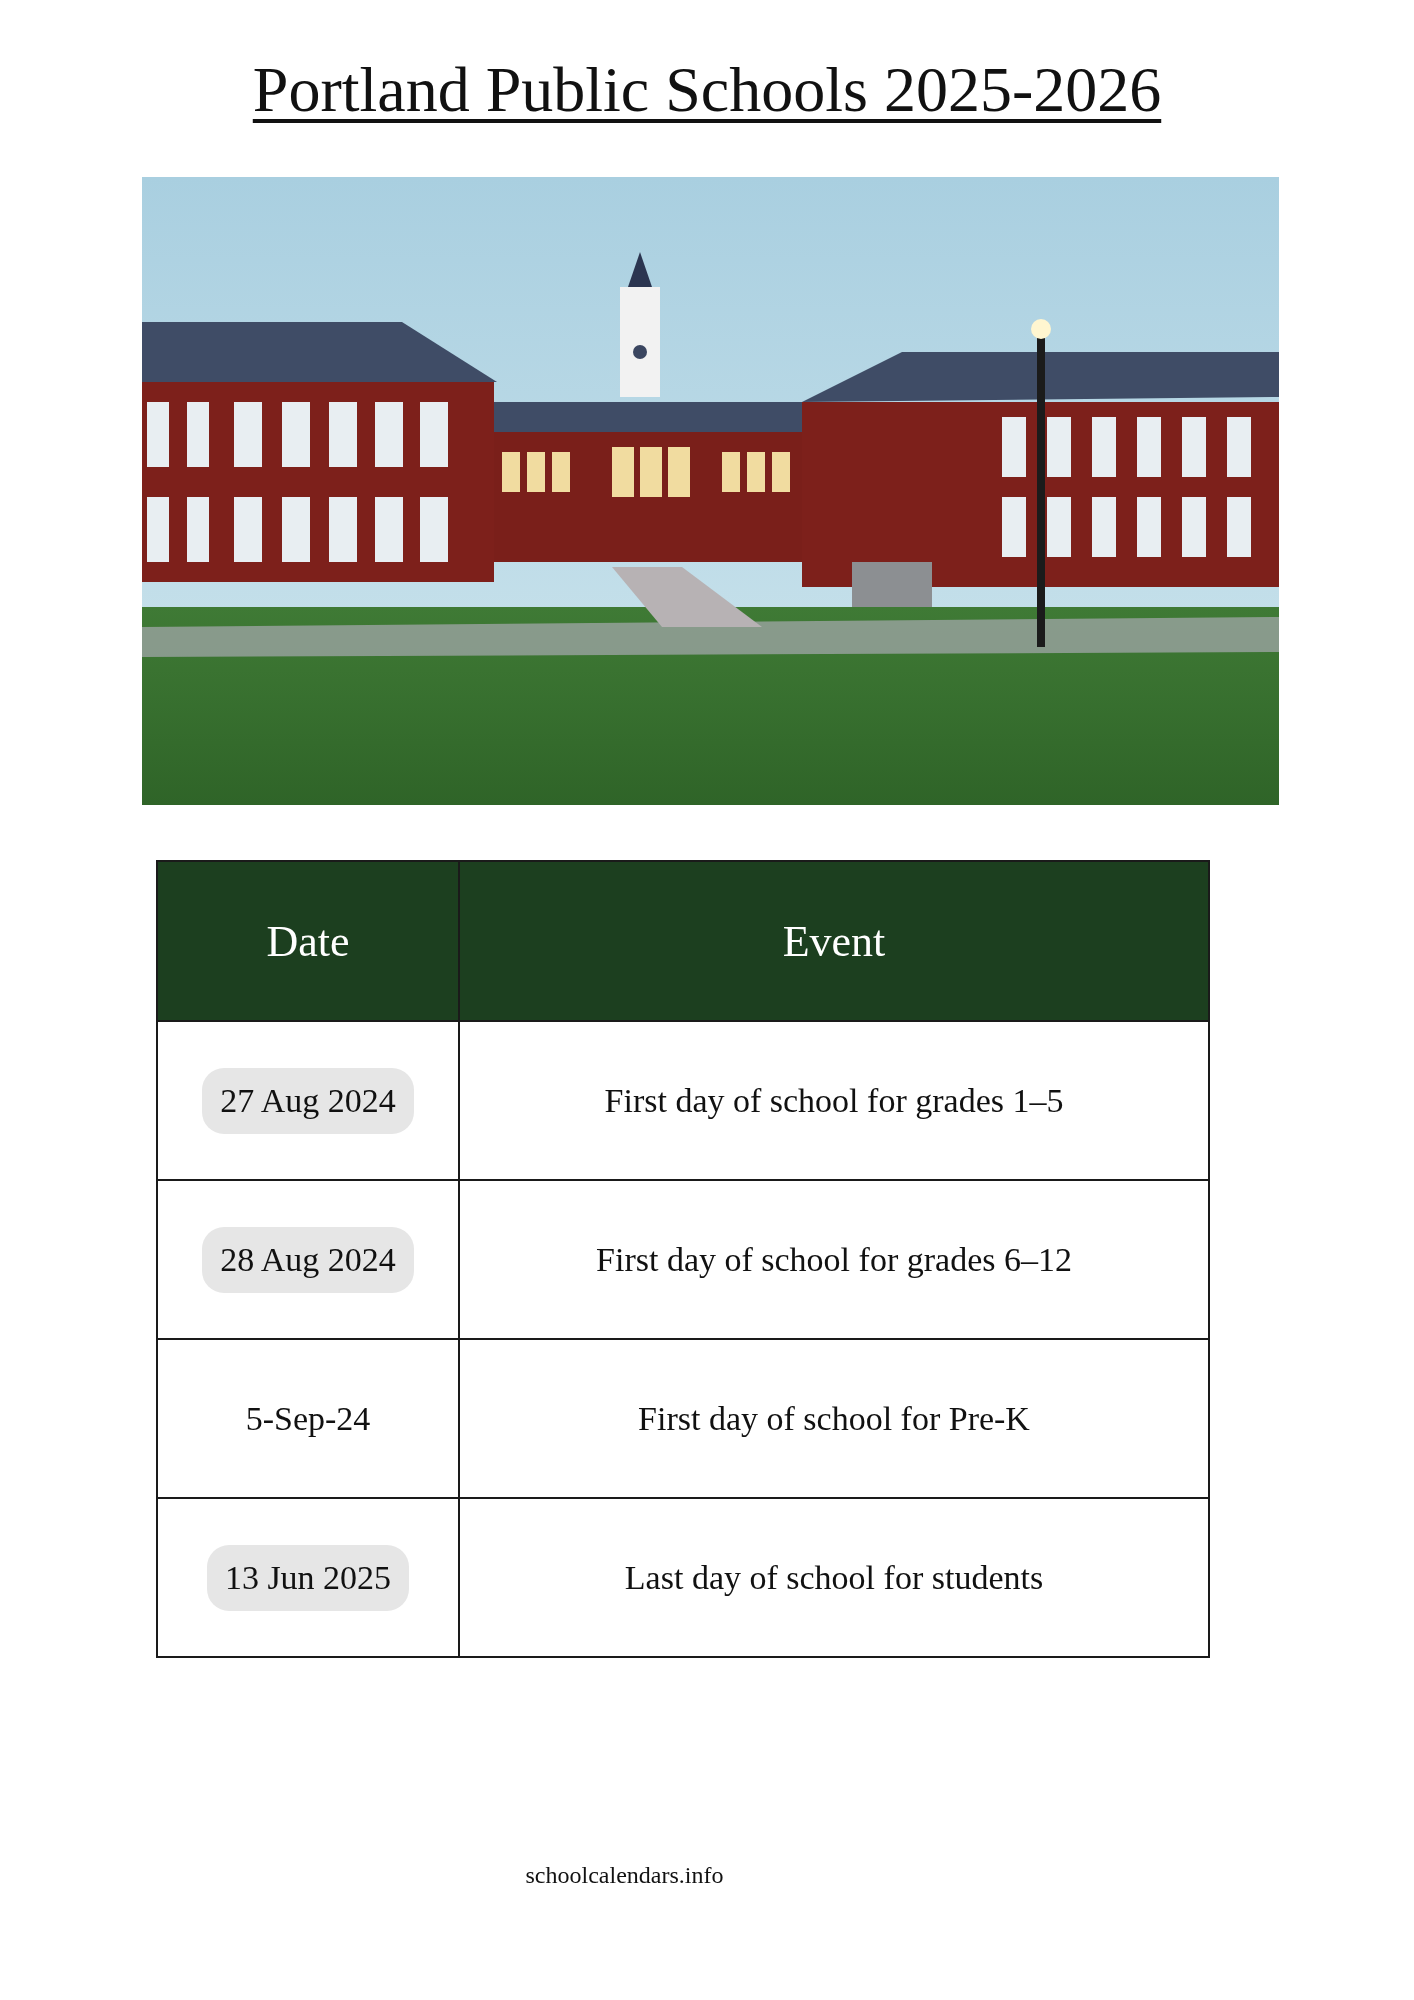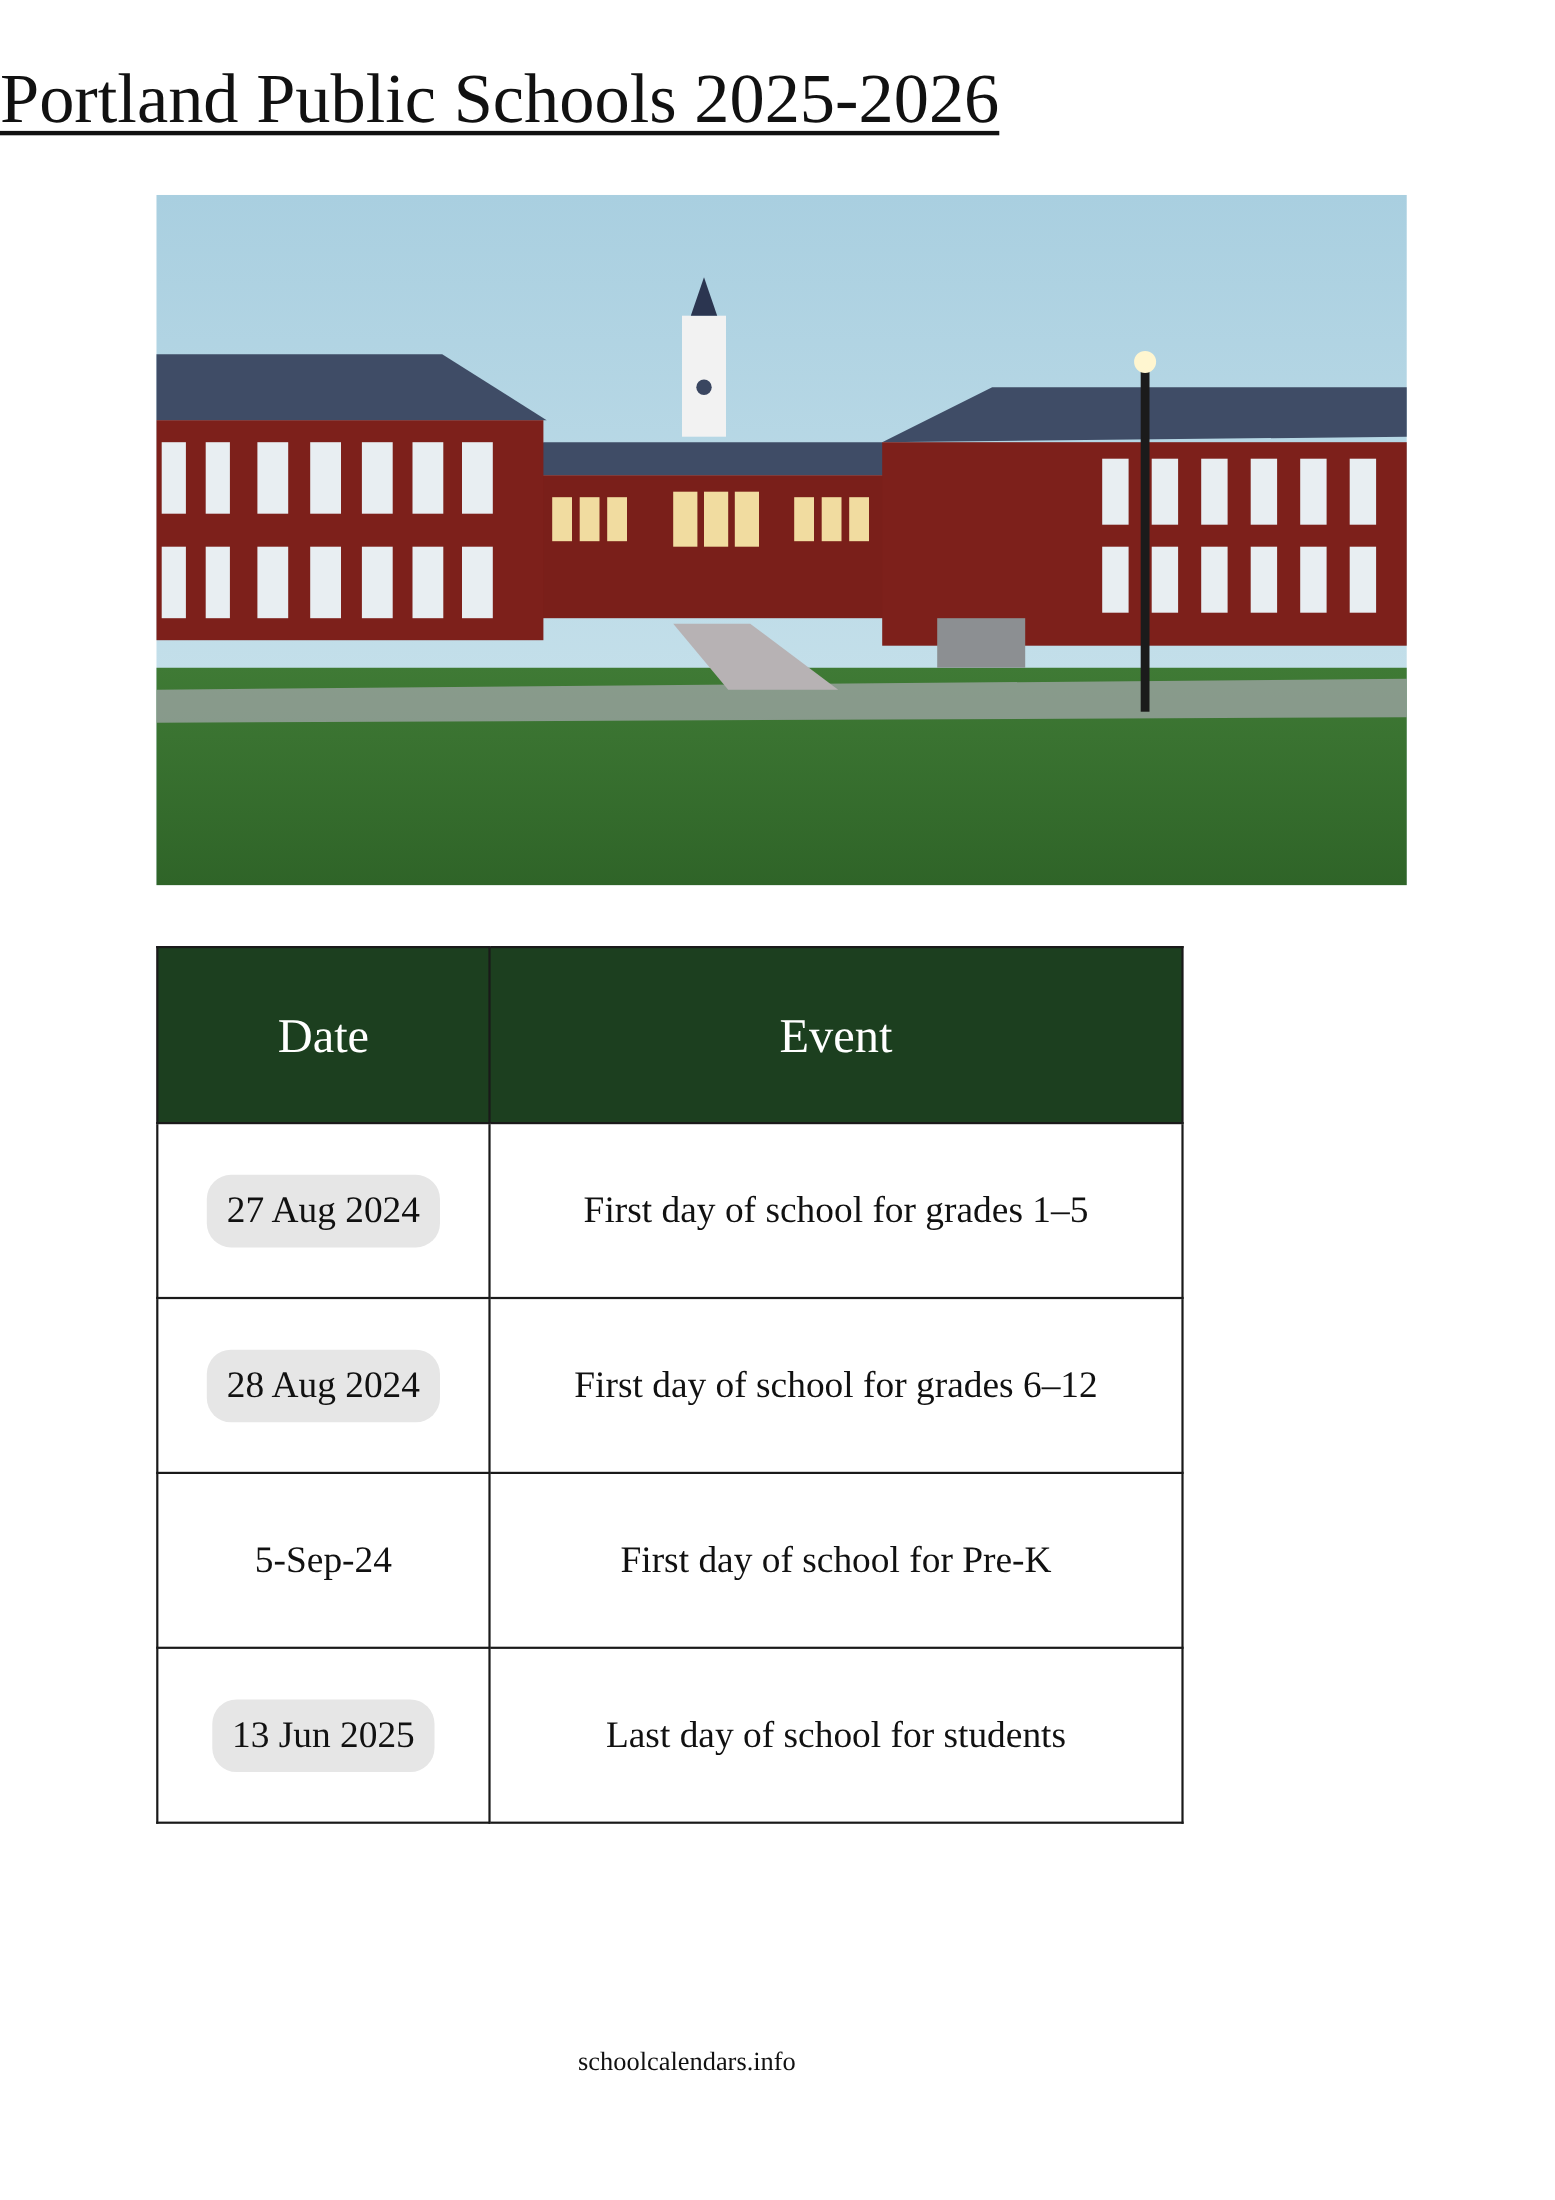--- a/index.html
+++ b/index.html
@@ -1,21 +1,21 @@
 <!DOCTYPE html>
 <html><head>
 <meta charset="utf-8">
 <style>
   html,body{margin:0;padding:0;background:#fff;}
   body{width:1414px;height:2000px;position:relative;overflow:hidden;font-family:"Liberation Serif","DejaVu Serif",serif;color:#111;}
-  .title{position:absolute;left:0;width:1414px;top:50px;font-size:64px;line-height:80px;}
+  .title{position:absolute;left:0;width:1414px;top:50px;text-align:center;font-size:64px;line-height:80px;}
   .title span{text-decoration:underline;text-decoration-thickness:4px;text-underline-offset:8px;}
   .photo{position:absolute;left:142px;top:177px;width:1137px;height:628px;overflow:hidden;}
   .photo svg{display:block;width:100%;height:100%;}
-  table{position:absolute;left:142px;top:860px;width:934px;border-collapse:collapse;table-layout:fixed;}
+  table{position:absolute;left:156px;top:860px;width:1054px;border-collapse:collapse;table-layout:fixed;}
   th,td{border:2px solid #1a1a1a;text-align:center;vertical-align:middle;}
   th{background:#1c3f1f;color:#fff;font-weight:normal;font-size:44px;height:156px;}
   td{height:155px;font-size:34px;}
   col.c1{width:302px;}
   .pill{display:inline-block;background:#e6e6e6;border-radius:22px;padding:14px 18px;}
   .footer{position:absolute;left:0;width:1249px;top:1862px;text-align:center;font-size:24px;}
 </style>
 </head>
 <body>
 

